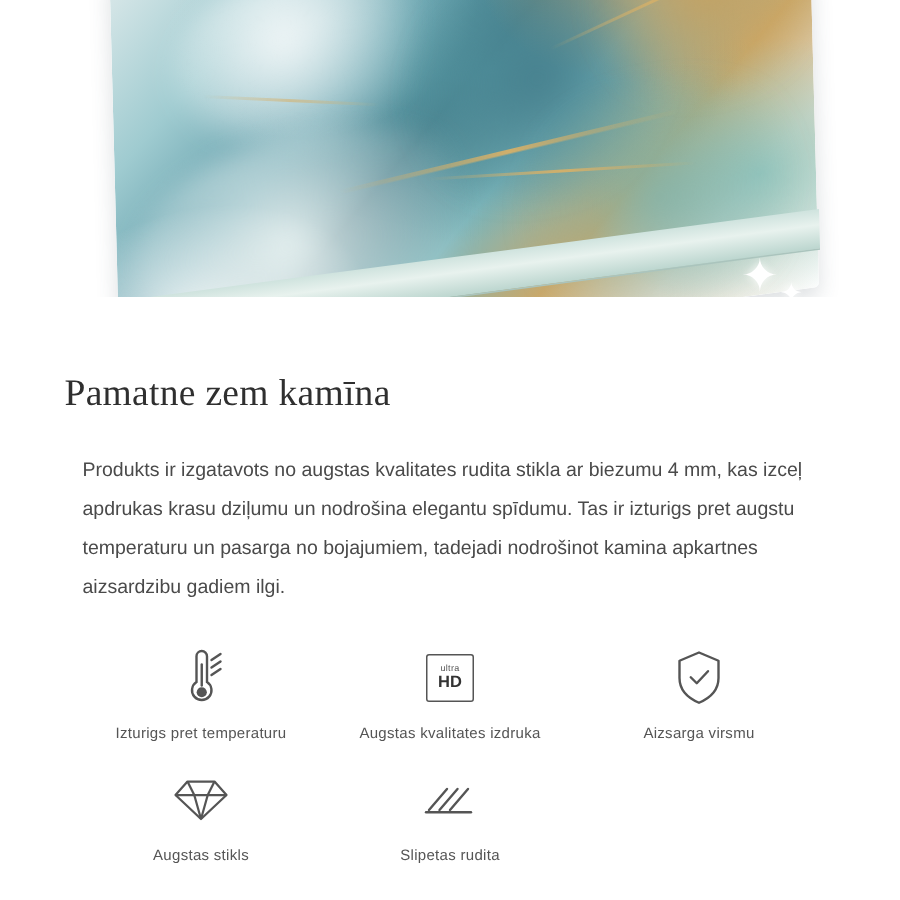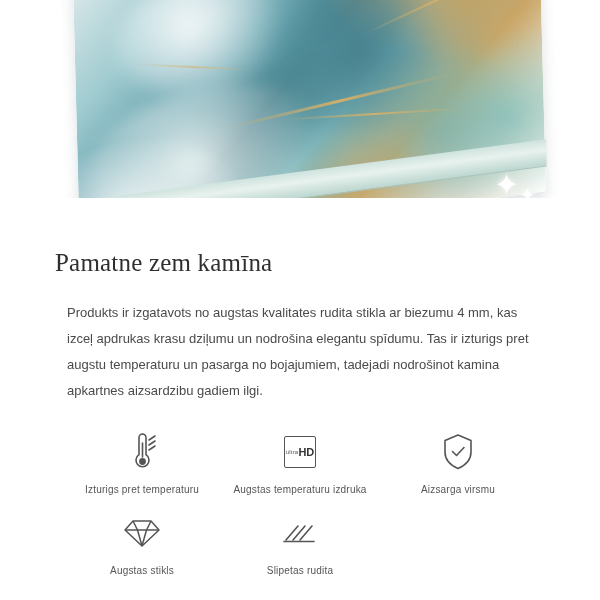--- a/index.html
+++ b/index.html
@@ -96,21 +96,21 @@
     font-size: 26px;
     line-height: 1;
     text-shadow: 0 0 6px rgba(255,255,255,0.9);
     pointer-events: none;
   }
   .sp1 { left: 494px; top: 170px; font-size: 30px; }
   .sp2 { left: 520px; top: 186px; font-size: 18px; }
 
   
   .content {
-    padding: 0 55px;
+    padding: 0 43px;
     box-sizing: border-box;
   }
   .headline {
     margin: 14px 0 0 0;
     font-family: "Liberation Serif", serif;
     font-size: 25px;
     font-weight: 400;
     line-height: 1.35;
     color: #2f2f2f;
     letter-spacing: .2px;
@@ -150,21 +150,21 @@
     color: #555555;
     text-align: center;
     letter-spacing: .2px;
   }
   .hd-box {
     width: 30px;
     height: 30px;
     border: 1.6px solid #555;
     border-radius: 2px;
     display: flex;
-    flex-direction: row;
+    flex-direction: column;
     align-items: center;
     justify-content: center;
     line-height: 1;
   }
   .hd-box .t { font-size: 6px; letter-spacing: .2px; color: #555; }
   .hd-box .b { font-size: 11px; font-weight: bold; color: #333; margin-top: 1px; }
   svg { display: block; }
 </style>
 </head>
 <body>
@@ -213,21 +213,21 @@
         <div class="feature-label">Izturigs pret temperaturu</div>
       </div>
 
       <div class="feature">
         <div class="feature-icon">
           <div class="hd-box">
             <span class="t">ultra</span>
             <span class="b">HD</span>
           </div>
         </div>
-        <div class="feature-label">Augstas temperaturu izdruka</div>
+        <div class="feature-label">Augstas kvalitates izdruka</div>
       </div>
 
       <div class="feature">
         <div class="feature-icon">
           <svg width="36" height="42" viewBox="0 0 36 42" fill="none" stroke="#555" stroke-width="1.6" stroke-linecap="round" stroke-linejoin="round">
             <path d="M18 4 L31 9.5 V21 C31 29.5 25 34.5 18 37.5 C11 34.5 5 29.5 5 21 V9.5 Z"></path>
             <polyline points="12.5,20.5 16.5,24.5 24,16.5"></polyline>
           </svg>
         </div>
         <div class="feature-label">Aizsarga virsmu</div>

